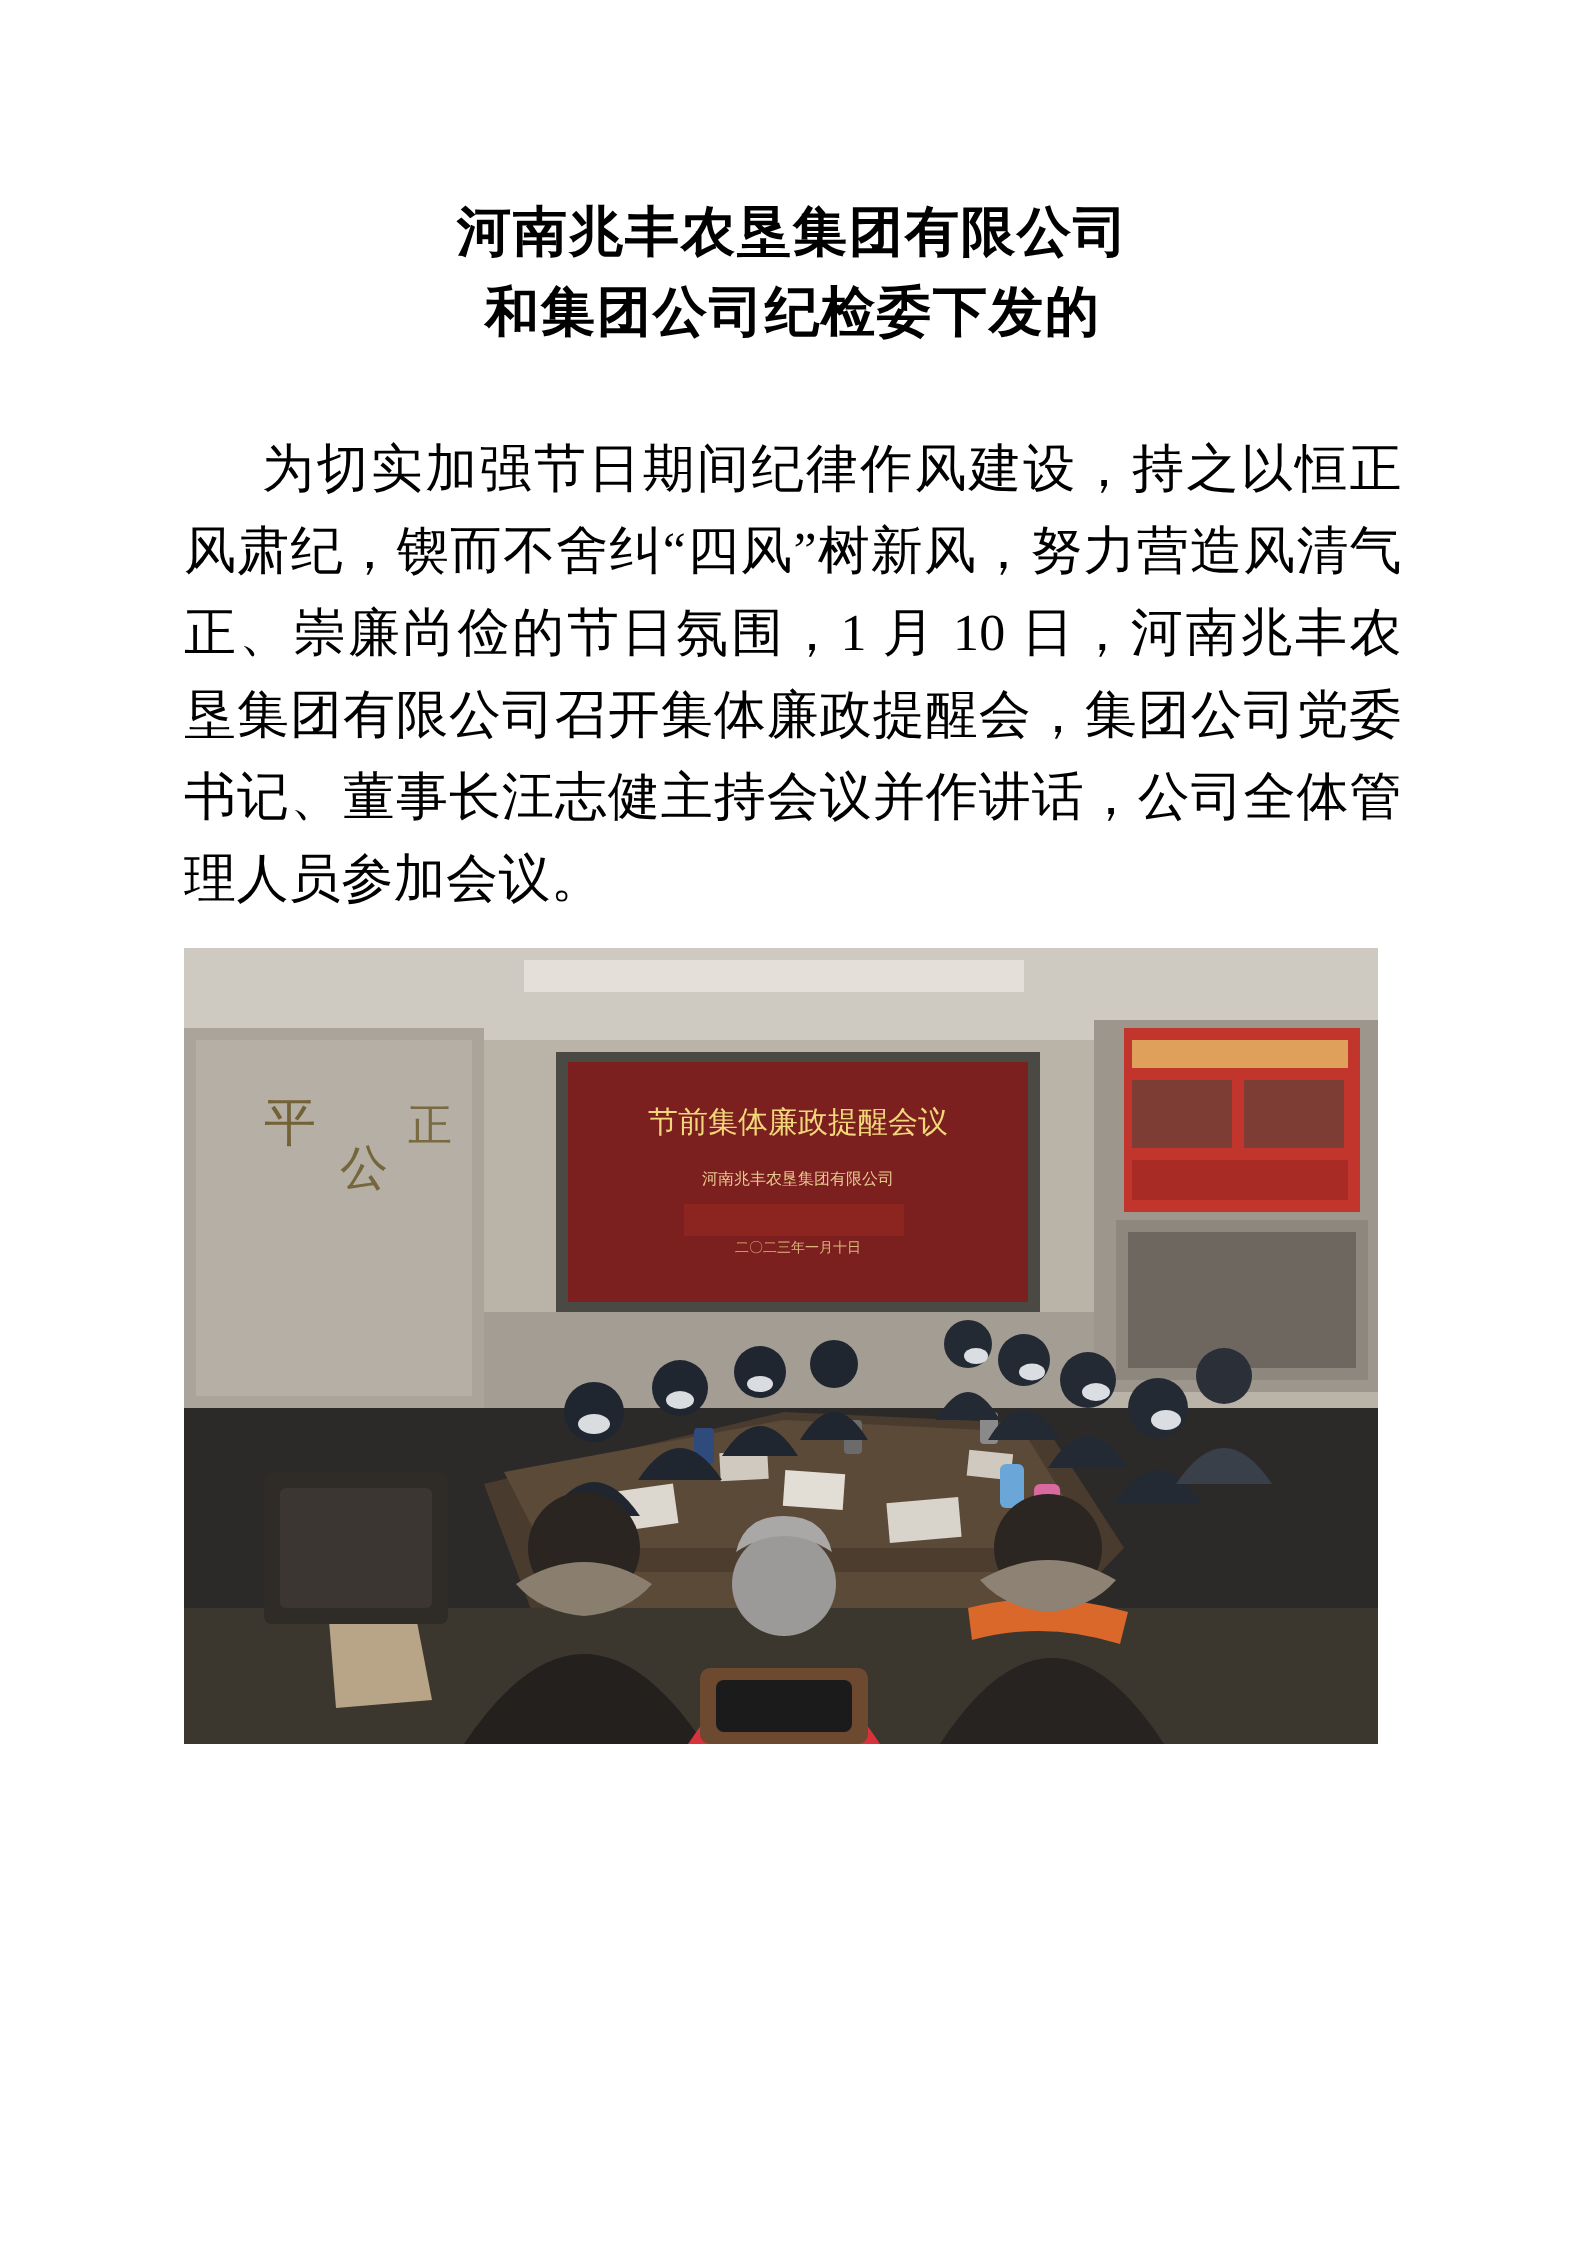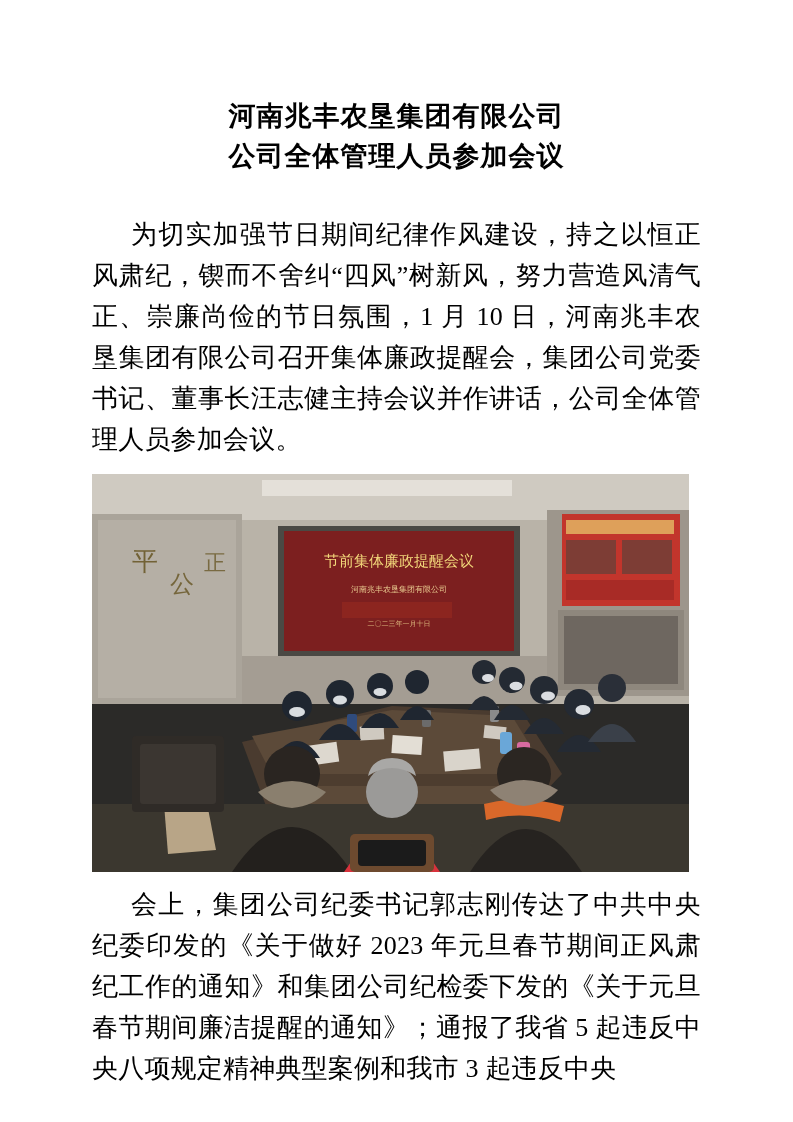--- a/index.html
+++ b/index.html
@@ -60,21 +60,21 @@
     margin-top: 12px;
   }
 </style>
 </head>
 <body>
 
 <div class="page">
 
   <h1 class="doc-title">
     <span class="line">河南兆丰农垦集团有限公司</span>
-    <span class="line">公司全体管理人员参加会议</span>
+    <span class="line">和集团公司纪检委下发的</span>
   </h1>
 
   <div class="title-gap"></div>
 
   <p class="para">为切实加强节日期间纪律作风建设，持之以恒正风肃纪，锲而不舍纠“四风”树新风，努力营造风清气正、崇廉尚俭的节日氛围，1 月 10 日，河南兆丰农垦集团有限公司召开集体廉政提醒会，集团公司党委书记、董事长汪志健主持会议并作讲话，公司全体管理人员参加会议。</p>
 
   <div class="figure">
     <svg width="597" height="398" viewBox="0 0 597 398" xmlns="http://www.w3.org/2000/svg" role="img">
 
       <rect x="0" y="0" width="597" height="398" fill="#2b2a28"></rect>
@@ -179,15 +179,14 @@
 
       <path d="M72 330 l42 -6 l10 52 l-48 4 z" fill="#b8a587"></path>
       <rect x="96" y="340" width="26" height="44" fill="#a89madd" opacity="0"></rect>
       <rect x="40" y="262" width="92" height="76" rx="4" fill="#2f2b27"></rect>
       <rect x="48" y="270" width="76" height="60" rx="3" fill="#3b3631"></rect>
 
       <rect x="0" y="0" width="597" height="398" fill="none"></rect>
     </svg>
   </div>
 
-  <p class="para para-after">会上，集团公司纪委书记郭志刚传达了中共中央纪委印发的《关于做好 2023 年元旦春节期间正风肃纪工作的通知》和集团公司纪检委下发的《关于元旦春节期间廉洁提醒的通知》；通报了我省 5 起违反中央八项规定精神典型案例和我市 3 起违反中央</p>
 
 </div>
 
 </body></html>

